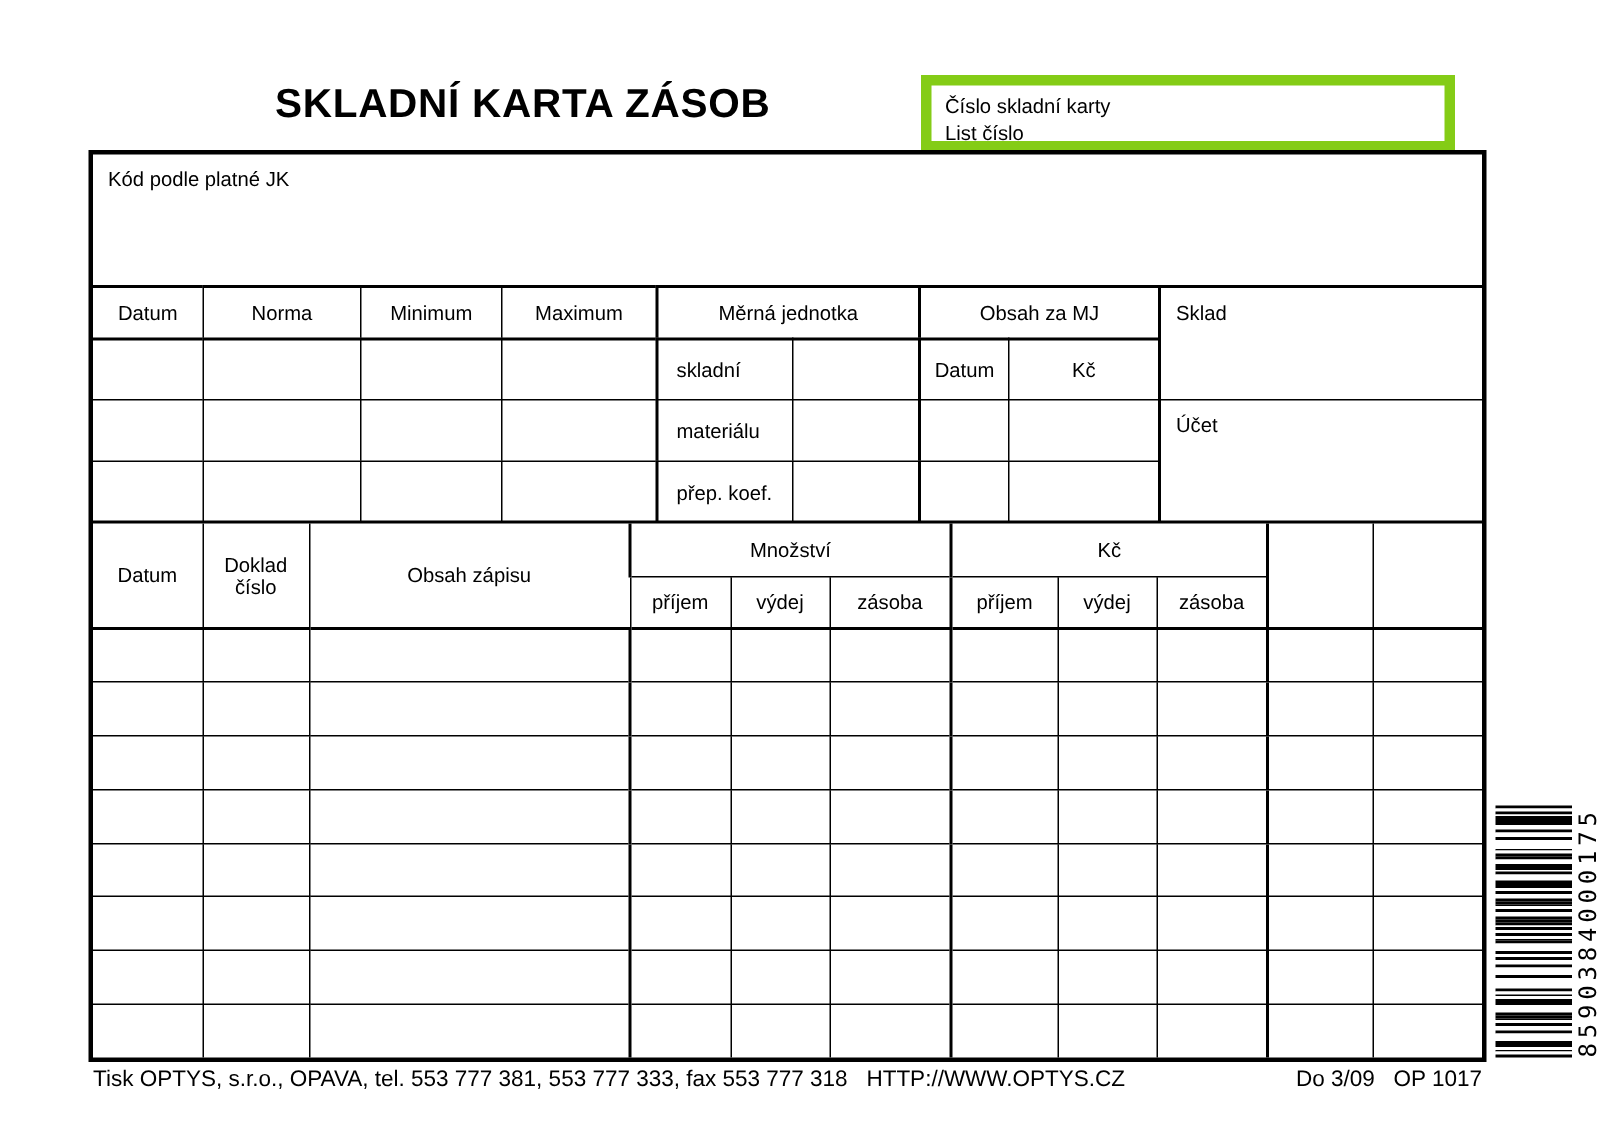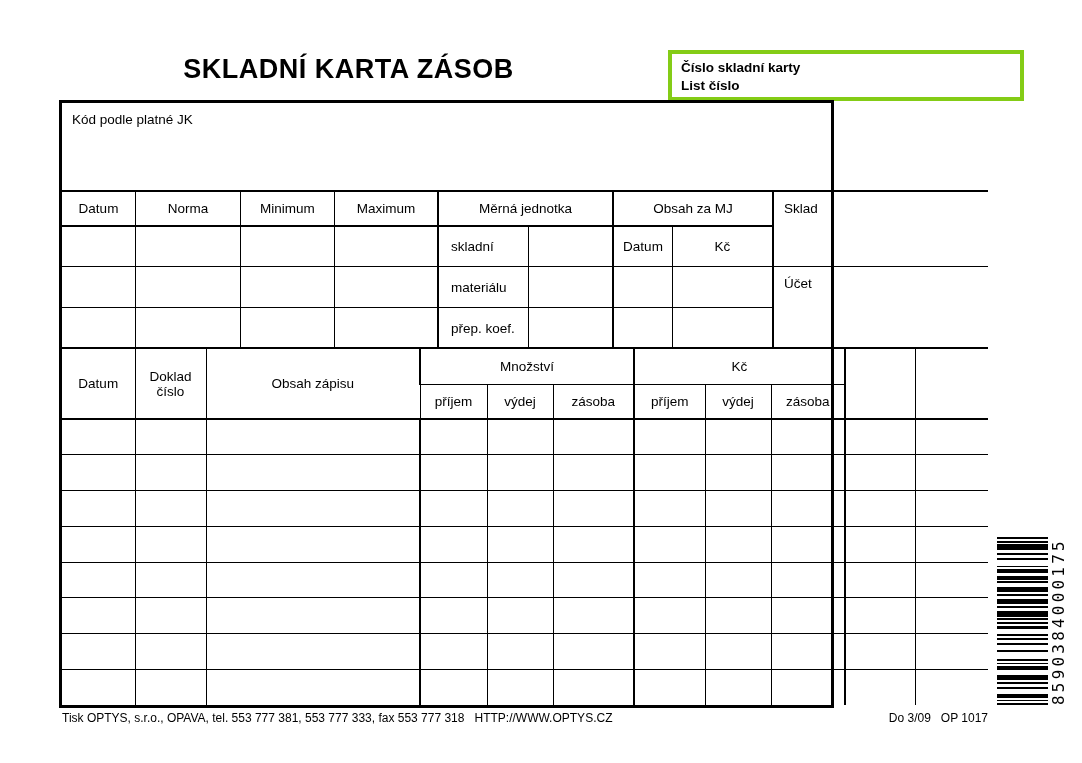--- a/index.html
+++ b/index.html
@@ -5,24 +5,24 @@
   html,body{margin:0;padding:0;}
   body{
     width:1082px;height:763px;background:#ffffff;color:#000;
     font-family:"Liberation Sans", sans-serif;position:relative;overflow:hidden;
   }
   .abs{position:absolute;box-sizing:border-box;}
   
   #title{left:62px;top:54px;width:573px;text-align:center;
          font-size:27px;font-weight:bold;letter-spacing:.5px;}
   
-  #card-box{left:668px;top:50px;width:356px;height:51px;border:4px solid #84cc16;
-            padding:5px 9px;font-size:13.5px;line-height:18px;font-weight:bold;}
-  
-  #form{left:59px;top:100px;width:775px;height:608px;border:3px solid #000;}
+  #card-box{left:614px;top:50px;width:356px;height:51px;border:7px solid #84cc16;
+            padding:5px 9px;font-size:13.5px;line-height:18px;}
+  
+  #form{left:59px;top:100px;width:932px;height:608px;border:3px solid #000;}
   .cell{position:absolute;box-sizing:border-box;font-size:13.5px;}
   .bl1{border-left:1px solid #000}.bl2{border-left:2px solid #000}
   .bt1{border-top:1px solid #000}.bt2{border-top:2px solid #000}
   .cc{display:flex;align-items:center;justify-content:center;text-align:center;}
   .vl{display:flex;align-items:center;padding-left:12px;}
   .toplabel{padding:9px 0 0 10px;}
   .hline{position:absolute;left:0;width:926px;height:2px;background:#000;}
   
   #journal{position:absolute;left:0;top:246px;width:926px;border-collapse:collapse;table-layout:fixed;}
   #journal th,#journal td{border:1px solid #000;font-weight:normal;font-size:13.5px;
@@ -36,21 +36,21 @@
   
   #barcode-bars{position:absolute;left:997px;top:538px;width:51px;height:167px;
                 display:flex;flex-direction:column-reverse;}
   #barcode-bars .mod{width:100%;flex:1;}
   #barcode-digits{position:absolute;left:1046px;top:705px;width:167px;height:24px;
                   transform-origin:top left;transform:rotate(-90deg);
                   font-family:"DejaVu Sans Mono", monospace;font-size:16px;
                   letter-spacing:3.2px;display:flex;align-items:center;}
   
   #footer{left:62px;top:711px;width:926px;display:flex;justify-content:space-between;
-          font-size:12px;white-space:pre;}
+          font-size:15px;white-space:pre;}
 </style>
 </head>
 <body>
 
 <div class="abs" id="title">SKLADNÍ KARTA ZÁSOB</div>
 
 <div class="abs" id="card-box">
   <div>Číslo skladní karty</div>
   <div>List číslo</div>
 </div>

